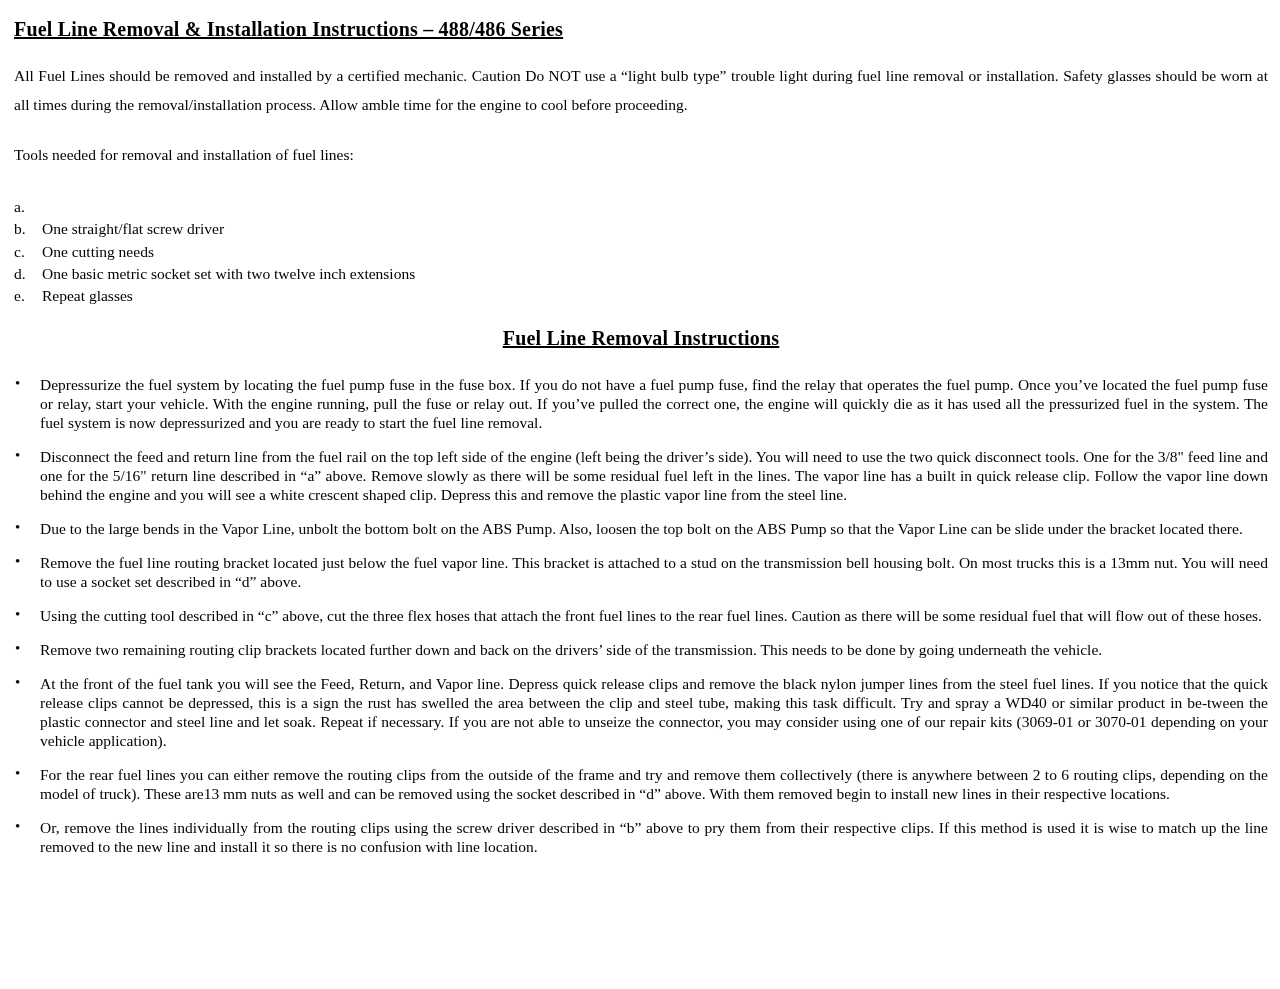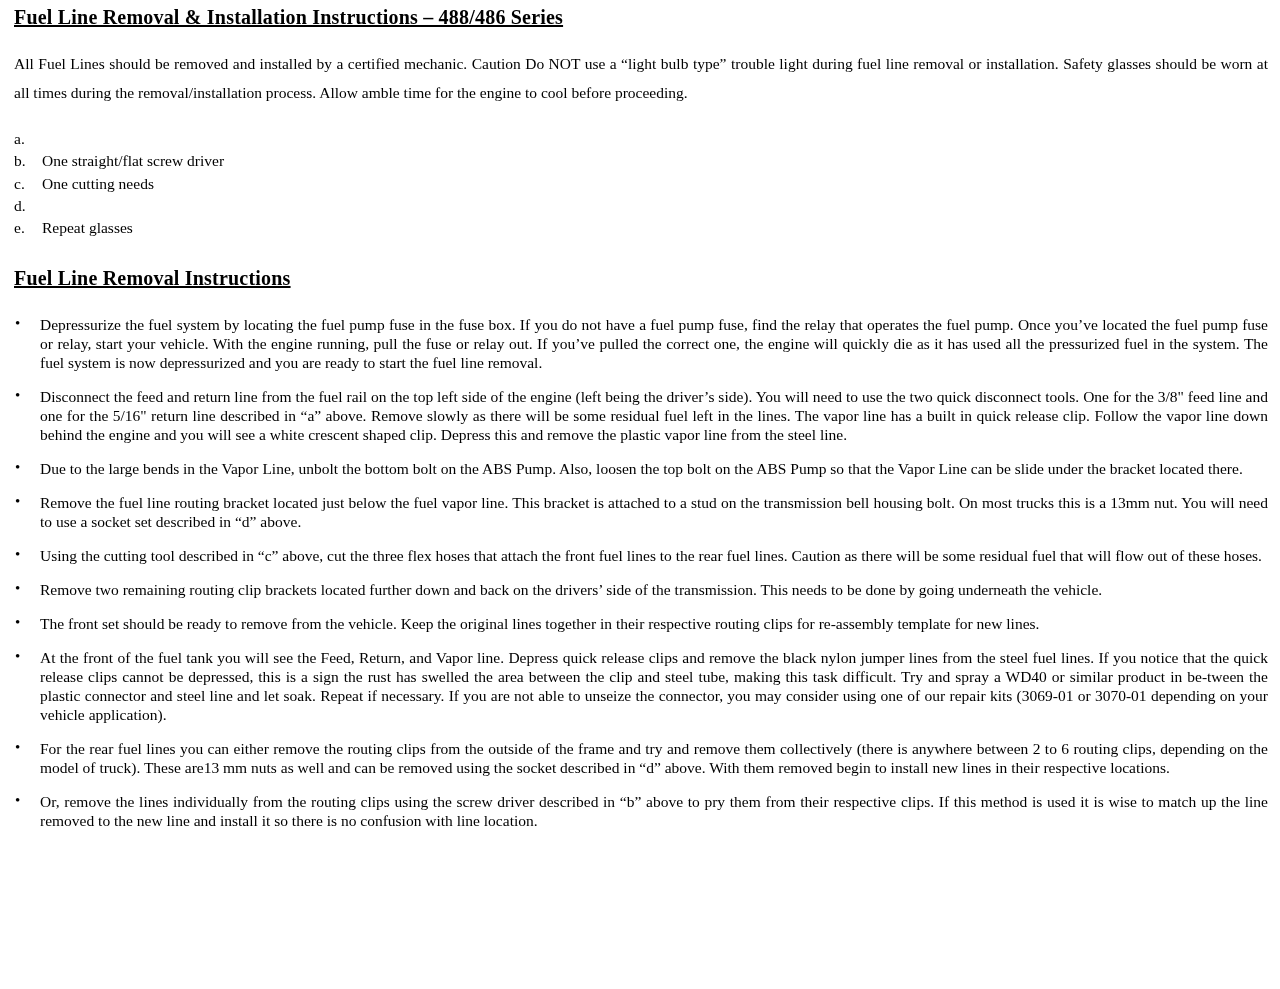--- a/index.html
+++ b/index.html
@@ -13,21 +13,21 @@
     min-height: 989px;
     box-sizing: border-box;
     padding: 4px 12px 20px 12px;
     background: #ffffff;
     font-family: "Liberation Serif", "DejaVu Serif", serif;
   }
   .doc-title {
     font-size: 20px;
     font-weight: bold;
     text-decoration: underline;
-    margin: 2px 0 20px 2px;
+    margin: 14px 0 20px 2px;
     letter-spacing: 0.2px;
   }
   .body-par {
     font-size: 15.5px;
     line-height: 29px;
     text-align: justify;
     margin: 0 0 21px 2px;
   }
   .tools-heading {
     margin-bottom: 27px;
@@ -44,22 +44,23 @@
     line-height: 22.3px;
   }
   .tool-marker {
     width: 28px;
     flex: 0 0 28px;
   }
   .section-title {
     font-size: 20px;
     font-weight: bold;
     text-decoration: underline;
-    margin: 28px 0 25px 2px;
+    margin: 20px 0 25px 2px;
     letter-spacing: 0.2px;
+    text-align: center;
   }
   .bullet-list {
     list-style: none;
     margin: 0;
     padding: 0;
     font-size: 15.5px;
   }
   .bullet-list li {
     position: relative;
     padding-left: 28px;
@@ -77,50 +78,51 @@
 </style>
 </head>
 <body>
 
 <div class="page">
 
   <h1 class="doc-title">Fuel Line Removal &amp; Installation Instructions – 488/486 Series</h1>
 
   <p class="body-par">All Fuel Lines should be removed and installed by a certified mechanic. Caution Do NOT use a “light bulb type” trouble light during fuel line removal or installation. Safety glasses should be worn at all times during the removal/installation process. Allow amble time for the engine to cool before proceeding.</p>
 
+  <p class="body-par tools-heading">Tools needed for removal and installation of fuel lines:</p>
 
   <ol class="tools-list">
     <li>
       <span class="tool-marker">a.</span>
     </li>
     <li>
       <span class="tool-marker">b.</span>
       <span>One straight/flat screw driver</span>
     </li>
     <li>
       <span class="tool-marker">c.</span>
       <span>One cutting needs</span>
     </li>
     <li>
       <span class="tool-marker">d.</span>
+      <span>One basic metric socket set with two twelve inch extensions</span>
     </li>
     <li>
       <span class="tool-marker">e.</span>
       <span>Repeat glasses</span>
     </li>
   </ol>
 
   <h2 class="section-title">Fuel Line Removal Instructions</h2>
 
   <ul class="bullet-list">
     <li>Depressurize the fuel system by locating the fuel pump fuse in the fuse box. If you do not have a fuel pump fuse, find the relay that operates the fuel pump. Once you’ve located the fuel pump fuse or relay, start your vehicle. With the engine running, pull the fuse or relay out. If you’ve pulled the correct one, the engine will quickly die as it has used all the pressurized fuel in the system. The fuel system is now depressurized and you are ready to start the fuel line removal.</li>
     <li>Disconnect the feed and return line from the fuel rail on the top left side of the engine (left being the driver’s side). You will need to use the two quick disconnect tools. One for the 3/8" feed line and one for the 5/16" return line described in “a” above. Remove slowly as there will be some residual fuel left in the lines. The vapor line has a built in quick release clip. Follow the vapor line down behind the engine and you will see a white crescent shaped clip. Depress this and remove the plastic vapor line from the steel line.</li>
     <li>Due to the large bends in the Vapor Line, unbolt the bottom bolt on the ABS Pump. Also, loosen the top bolt on the ABS Pump so that the Vapor Line can be slide under the bracket located there.</li>
     <li>Remove the fuel line routing bracket located just below the fuel vapor line. This bracket is attached to a stud on the transmission bell housing bolt. On most trucks this is a 13mm nut. You will need to use a socket set described in “d” above.</li>
     <li>Using the cutting tool described in “c” above, cut the three flex hoses that attach the front fuel lines to the rear fuel lines. Caution as there will be some residual fuel that will flow out of these hoses.</li>
     <li>Remove two remaining routing clip brackets located further down and back on the drivers’ side of the transmission. This needs to be done by going underneath the vehicle.</li>
-    <li>The front set should be ready to remove from the vehicle. Keep the original lines together in their respective routing clips for re-assembly template for new lines.</li>
     <li>At the front of the fuel tank you will see the Feed, Return, and Vapor line. Depress quick release clips and remove the black nylon jumper lines from the steel fuel lines. If you notice that the quick release clips cannot be depressed, this is a sign the rust has swelled the area between the clip and steel tube, making this task difficult. Try and spray a WD40 or similar product in be-tween the plastic connector and steel line and let soak. Repeat if necessary. If you are not able to unseize the connector, you may consider using one of our repair kits (3069-01 or 3070-01 depending on your vehicle application).</li>
     <li>For the rear fuel lines you can either remove the routing clips from the outside of the frame and try and remove them collectively (there is anywhere between 2 to 6 routing clips, depending on the model of truck). These are13 mm nuts as well and can be removed using the socket described in “d” above. With them removed begin to install new lines in their respective locations.</li>
     <li>Or, remove the lines individually from the routing clips using the screw driver described in “b” above to pry them from their respective clips. If this method is used it is wise to match up the line removed to the new line and install it so there is no confusion with line location.</li>
   </ul>
 
 </div>
 
 </body></html>

